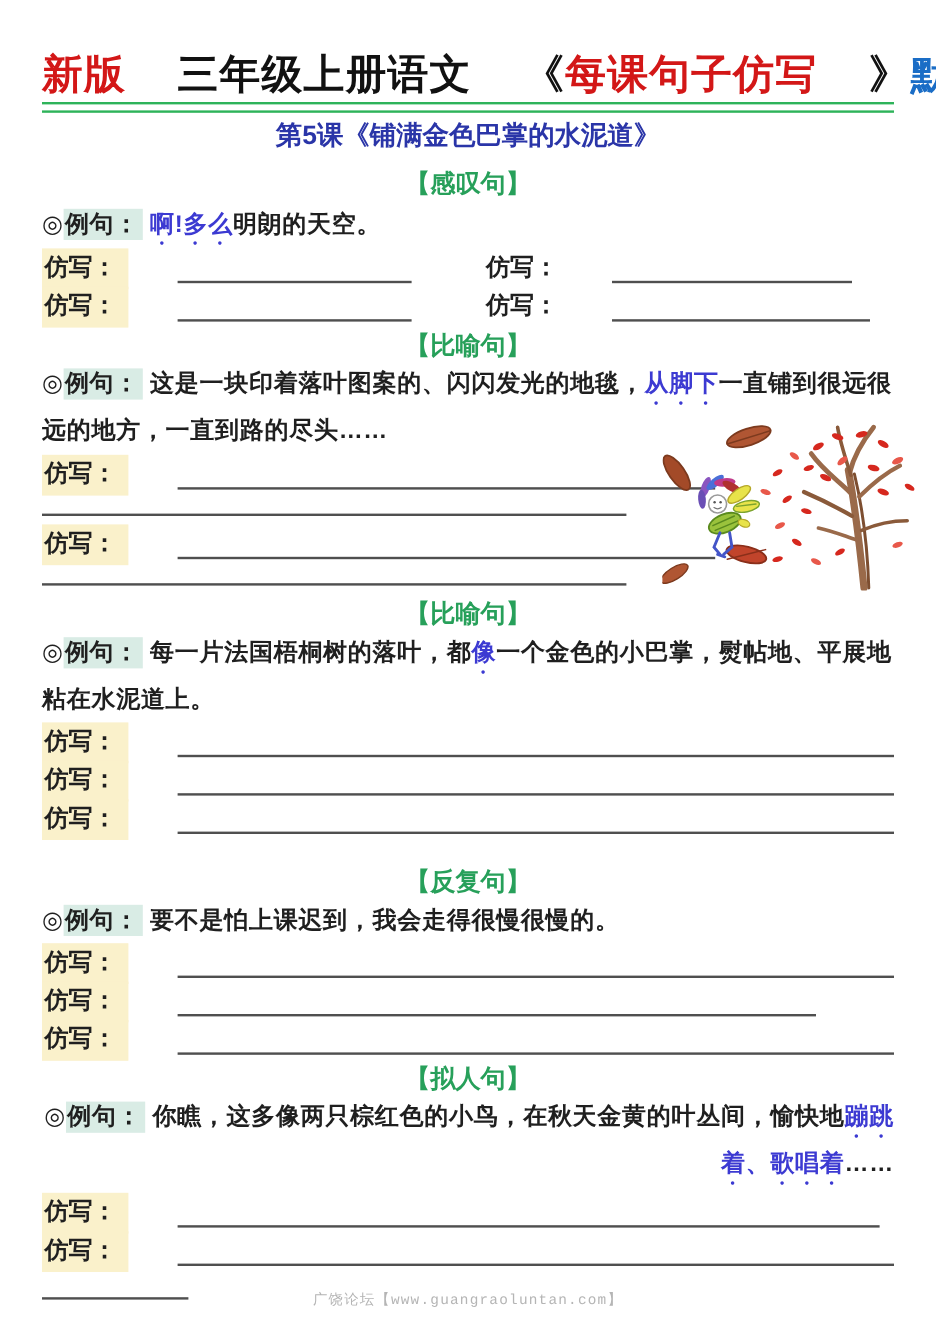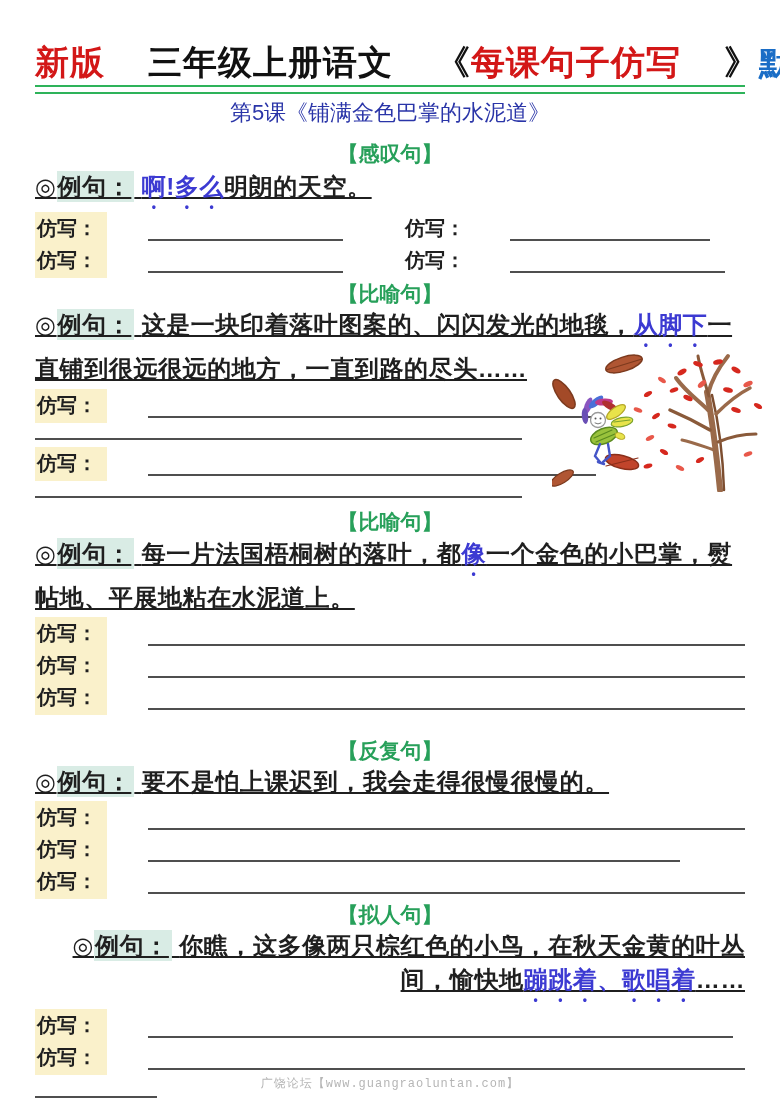--- a/index.html
+++ b/index.html
@@ -26,37 +26,36 @@
   .t-blue  { color:#1a6dc6; }
   .rule {
     margin-top:1px;
     height:9px;
     border-top:2.5px solid #2eb35a;
     border-bottom:2.5px solid #2eb35a;
   }
   .subtitle {
     margin-top:5px;
     text-align:center;
-    font-size:22px; font-weight:400;
+    font-size:22px; font-weight:700;
     color:#2a35a8;
     line-height:28px;
   }
 
   
   .sec-header {
     text-align:center;
     font-size:21px; font-weight:800;
     color:#27a05a;
     line-height:27px;
   }
   .example {
-    font-size:24px; font-weight:700;
+    font-size:20px; font-weight:700;
     line-height:34px; letter-spacing:0.6px;
     color:#1f1f1f;
-    text-decoration:underline;
   }
   .marker { font-weight:700; }
   .ex-label { background:#d9ece5; padding:2px 3px 2px 1px; }
   .seg-plain { color:#1f1f1f; }
   .seg-blue {
     color:#3c3ad2;
     -webkit-text-emphasis:filled dot #3c3ad2;
     -webkit-text-emphasis-position:under;
     text-emphasis:filled dot #3c3ad2;
     text-emphasis-position:under;

